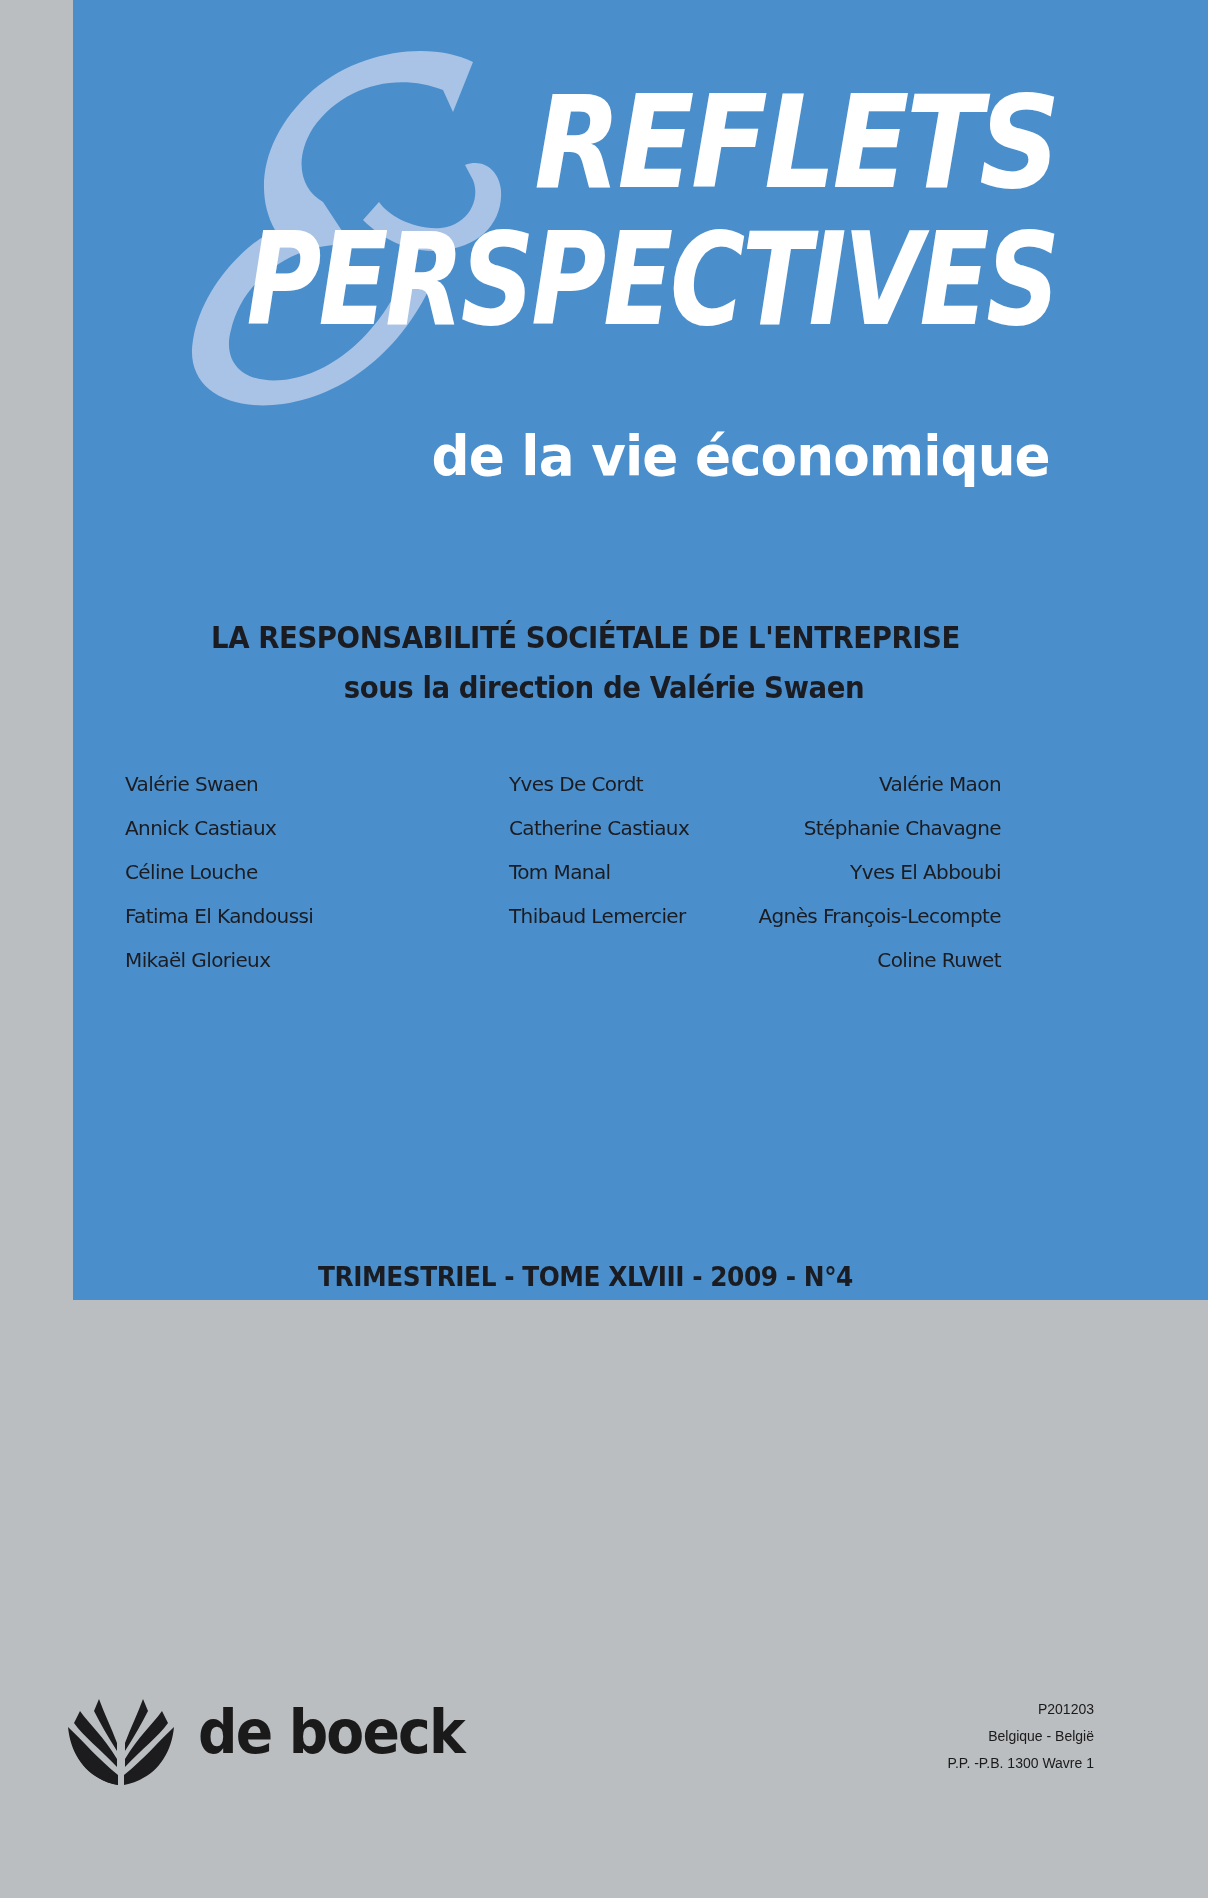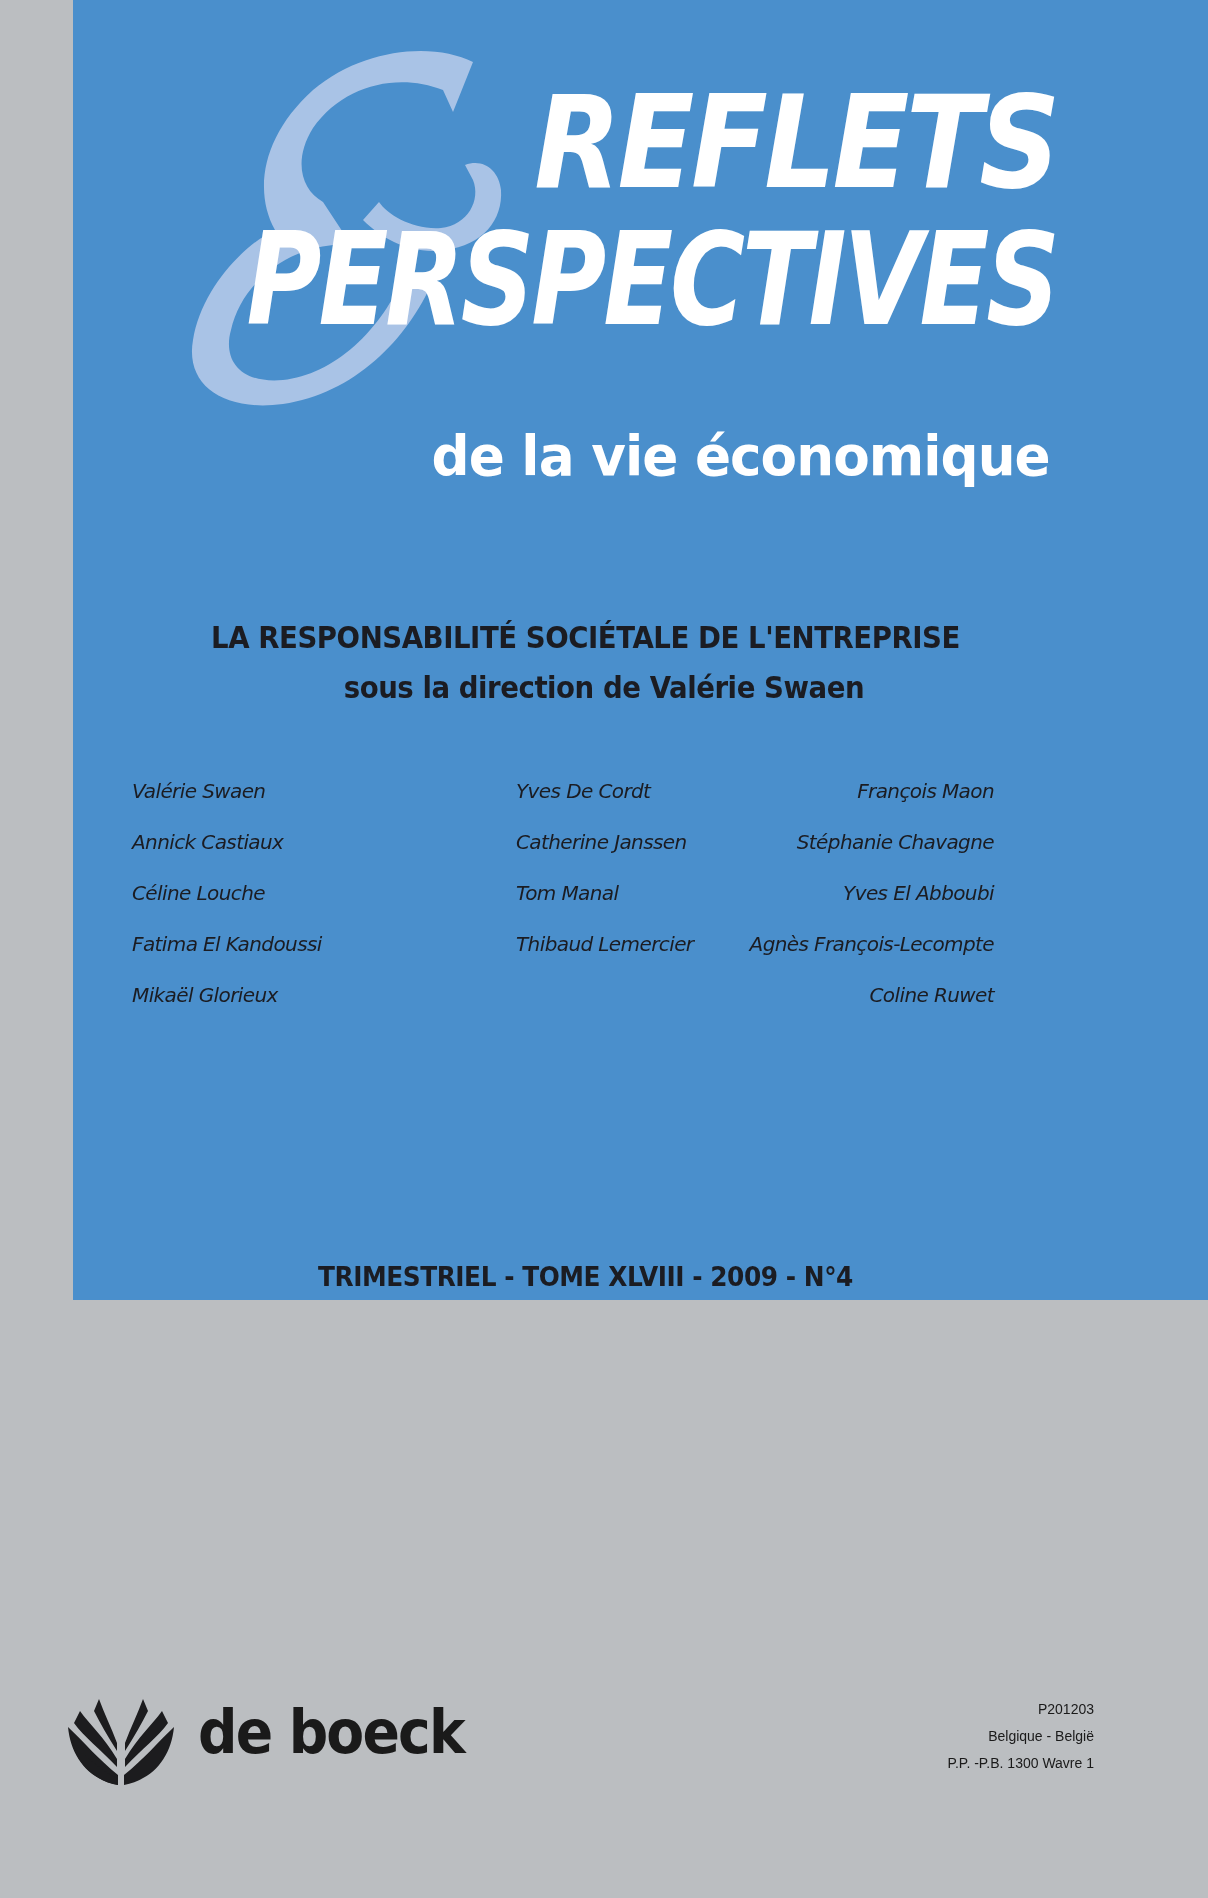--- a/index.html
+++ b/index.html
@@ -99,21 +99,21 @@
       color: #1b1c22;
       font-family: "DejaVu Sans", sans-serif;
       font-size: 20px;
       line-height: 35px;
       letter-spacing: -0.6px;
       list-style: none;
       margin: 0;
       padding: 0;
       white-space: nowrap;
     }
-    .authors li { margin: 16px; padding: 0; font-style: italic; }
+    .authors li { margin: 9px; padding: 0; }
     .authors-left { left: 116px; text-align: left; }
     .authors-mid { left: 500px; width: 260px; text-align: left; }
     .authors-right { right: 198px; text-align: right; }
     .issue {
       position: absolute;
       left: 73px;
       width: 1025px;
       top: 1260px;
       text-align: center;
       color: #1b1c22;
@@ -206,27 +206,27 @@
 <ul class="authors authors-left">
   <li>Valérie Swaen</li>
   <li>Annick Castiaux</li>
   <li>Céline Louche</li>
   <li>Fatima El Kandoussi</li>
   <li>Mikaël Glorieux</li>
 </ul>
 
 <ul class="authors authors-mid">
   <li>Yves De Cordt</li>
-  <li>Catherine Janssen</li>
+  <li>Catherine Castiaux</li>
   <li>Tom Manal</li>
   <li>Thibaud Lemercier</li>
 </ul>
 
 <ul class="authors authors-right">
-  <li>François Maon</li>
+  <li>Valérie Maon</li>
   <li>Stéphanie Chavagne</li>
   <li>Yves El Abboubi</li>
   <li>Agnès François-Lecompte</li>
   <li>Coline Ruwet</li>
 </ul>
 
 <div class="issue">TRIMESTRIEL - TOME XLVIII - 2009 - N°4</div>
 
 <div class="publisher">
   <svg class="publisher-logo" viewBox="0 0 110 90">

